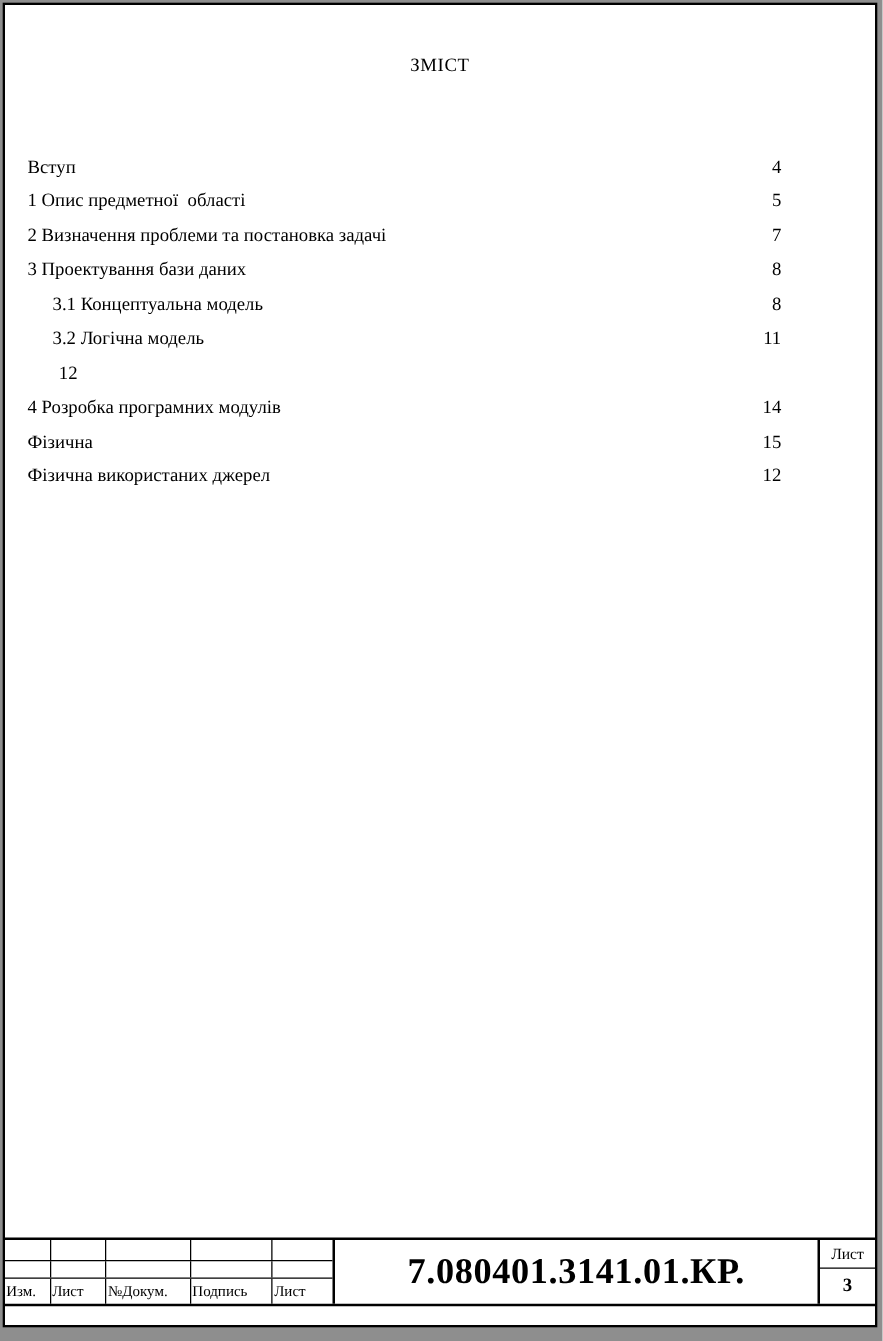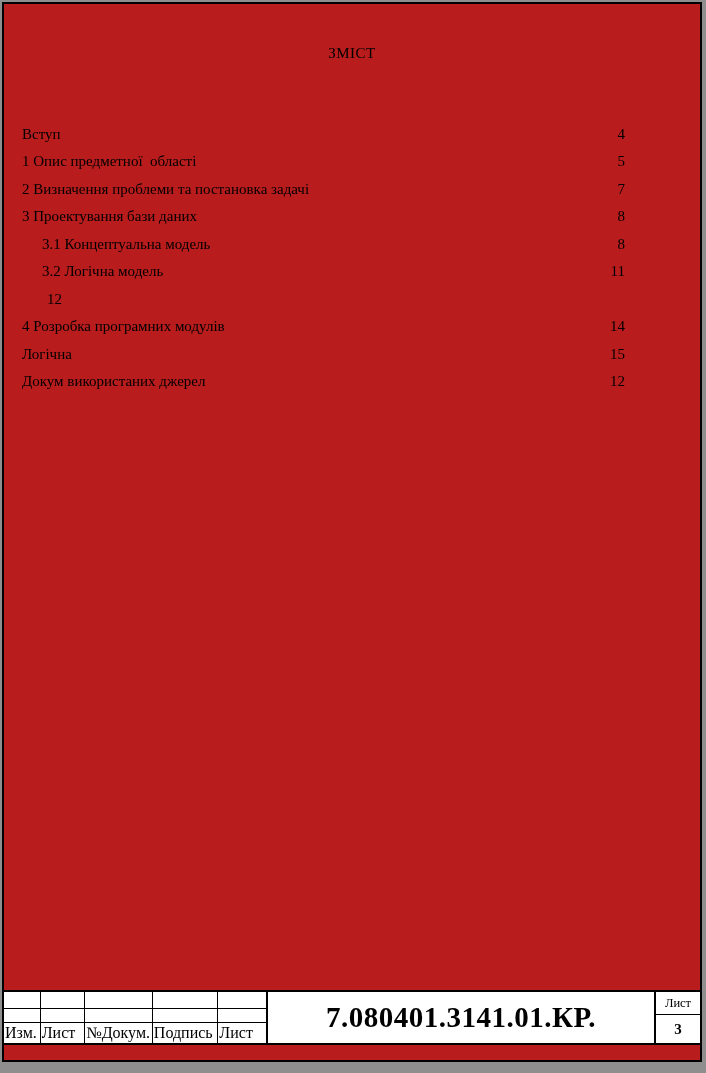--- a/index.html
+++ b/index.html
@@ -8,21 +8,21 @@
     background: #8e8e8e;
     font-family: "Liberation Serif", "DejaVu Serif", serif;
     color: #000;
     position: relative;
     overflow: hidden;
   }
   .page {
     position: absolute;
     left: 2px; top: 2px;
     width: 700px; height: 1060px;
-    background: #b91c1c;
+    background: #ffffff;
     border: 2px solid #000;
     text-decoration: underline;
   }
   
   .doc-title {
     position: absolute;
     top: 41px; left: 0;
     width: 100%;
     text-align: center;
     font-size: 15px;
@@ -61,21 +61,21 @@
     display: flex;
     flex-direction: column;
   }
   .tb-row { display: flex; }
   .tb-row-1 { height: 16px; }
   .tb-row-2 { height: 14px; border-top: 1px solid #000; }
   .tb-row-3 { height: 21px; border-top: 1px solid #000; }
   .tb-cell {
     border-right: 1px solid #000;
     height: 100%;
-    font-size: 16px;
+    font-size: 12px;
     line-height: 20px;
     padding-left: 1px;
     overflow: hidden;
     white-space: nowrap;
   }
   .tb-cell:nth-child(1) { width: 37px; }
   .tb-cell:nth-child(2) { width: 45px; }
   .tb-cell:nth-child(3) { width: 68px; }
   .tb-cell:nth-child(4) { width: 66px; }
   .tb-cell:nth-child(5) { width: 48px; border-right: none; }
@@ -150,26 +150,26 @@
   <div class="toc-row indent">
     <span class="toc-page">12</span>
   </div>
 
   <div class="toc-row">
     <span class="toc-label">4 Розробка програмних модулів</span>
     <span class="toc-page">14</span>
   </div>
 
   <div class="toc-row">
-    <span class="toc-label">Логічна</span>
+    <span class="toc-label">Фізична</span>
     <span class="toc-page">15</span>
   </div>
 
   <div class="toc-row">
-    <span class="toc-label">Докум використаних джерел</span>
+    <span class="toc-label">Фізична використаних джерел</span>
     <span class="toc-page">12</span>
   </div>
 </div>
 
   <div class="titleblock">
     <div class="tb-grid">
       <div class="tb-row tb-row-1">
   <div class="tb-cell"></div>
 
   <div class="tb-cell"></div>

